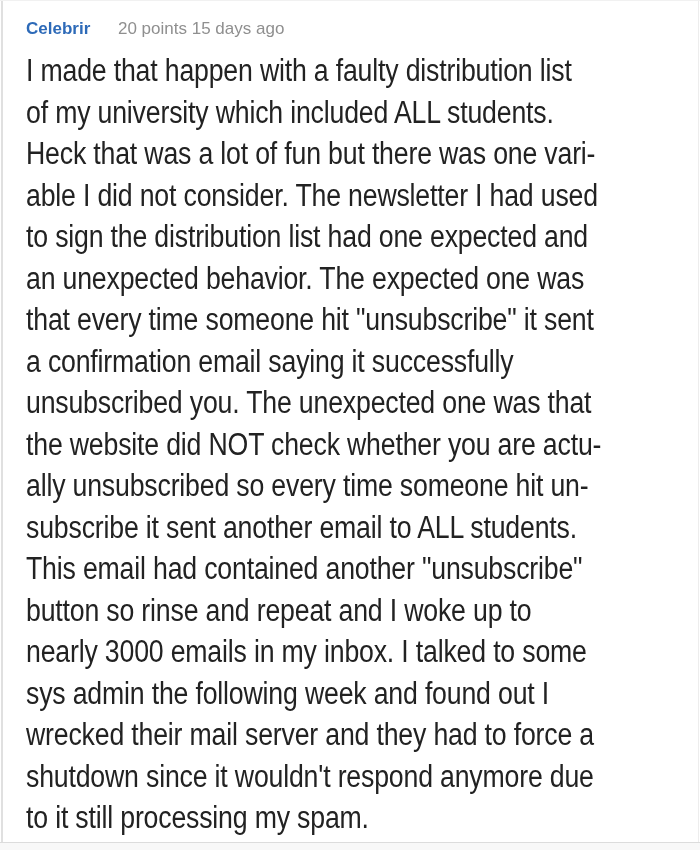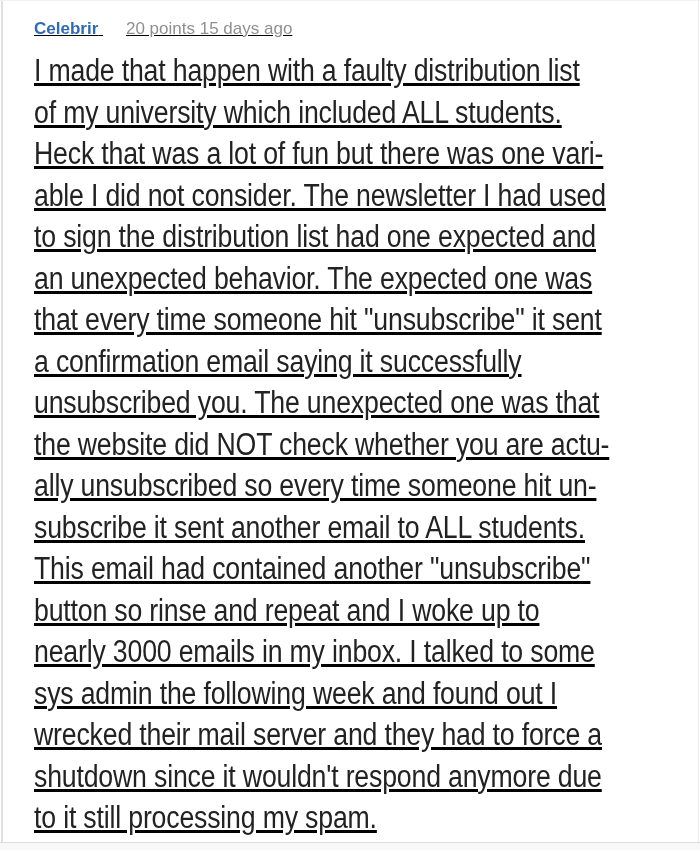--- a/index.html
+++ b/index.html
@@ -29,22 +29,21 @@
     background: #ededed;
   }
   .footer-strip {
     position: absolute;
     left: 0; right: 0; bottom: 0;
     height: 7px;
     background: #f8f8f8;
     border-top: 1px solid #dcdcdc;
   }
   .content {
-    padding: 18px 0 0 34px;
-    text-decoration: underline;
+    padding: 18px 0 0 26px;
   }
   .comment-header {
     font-size: 17px;
     line-height: 20px;
     white-space: nowrap;
   }
   .author {
     color: var(--author-blue, #2d6ab8);
     font-weight: bold;
     text-decoration: none;

